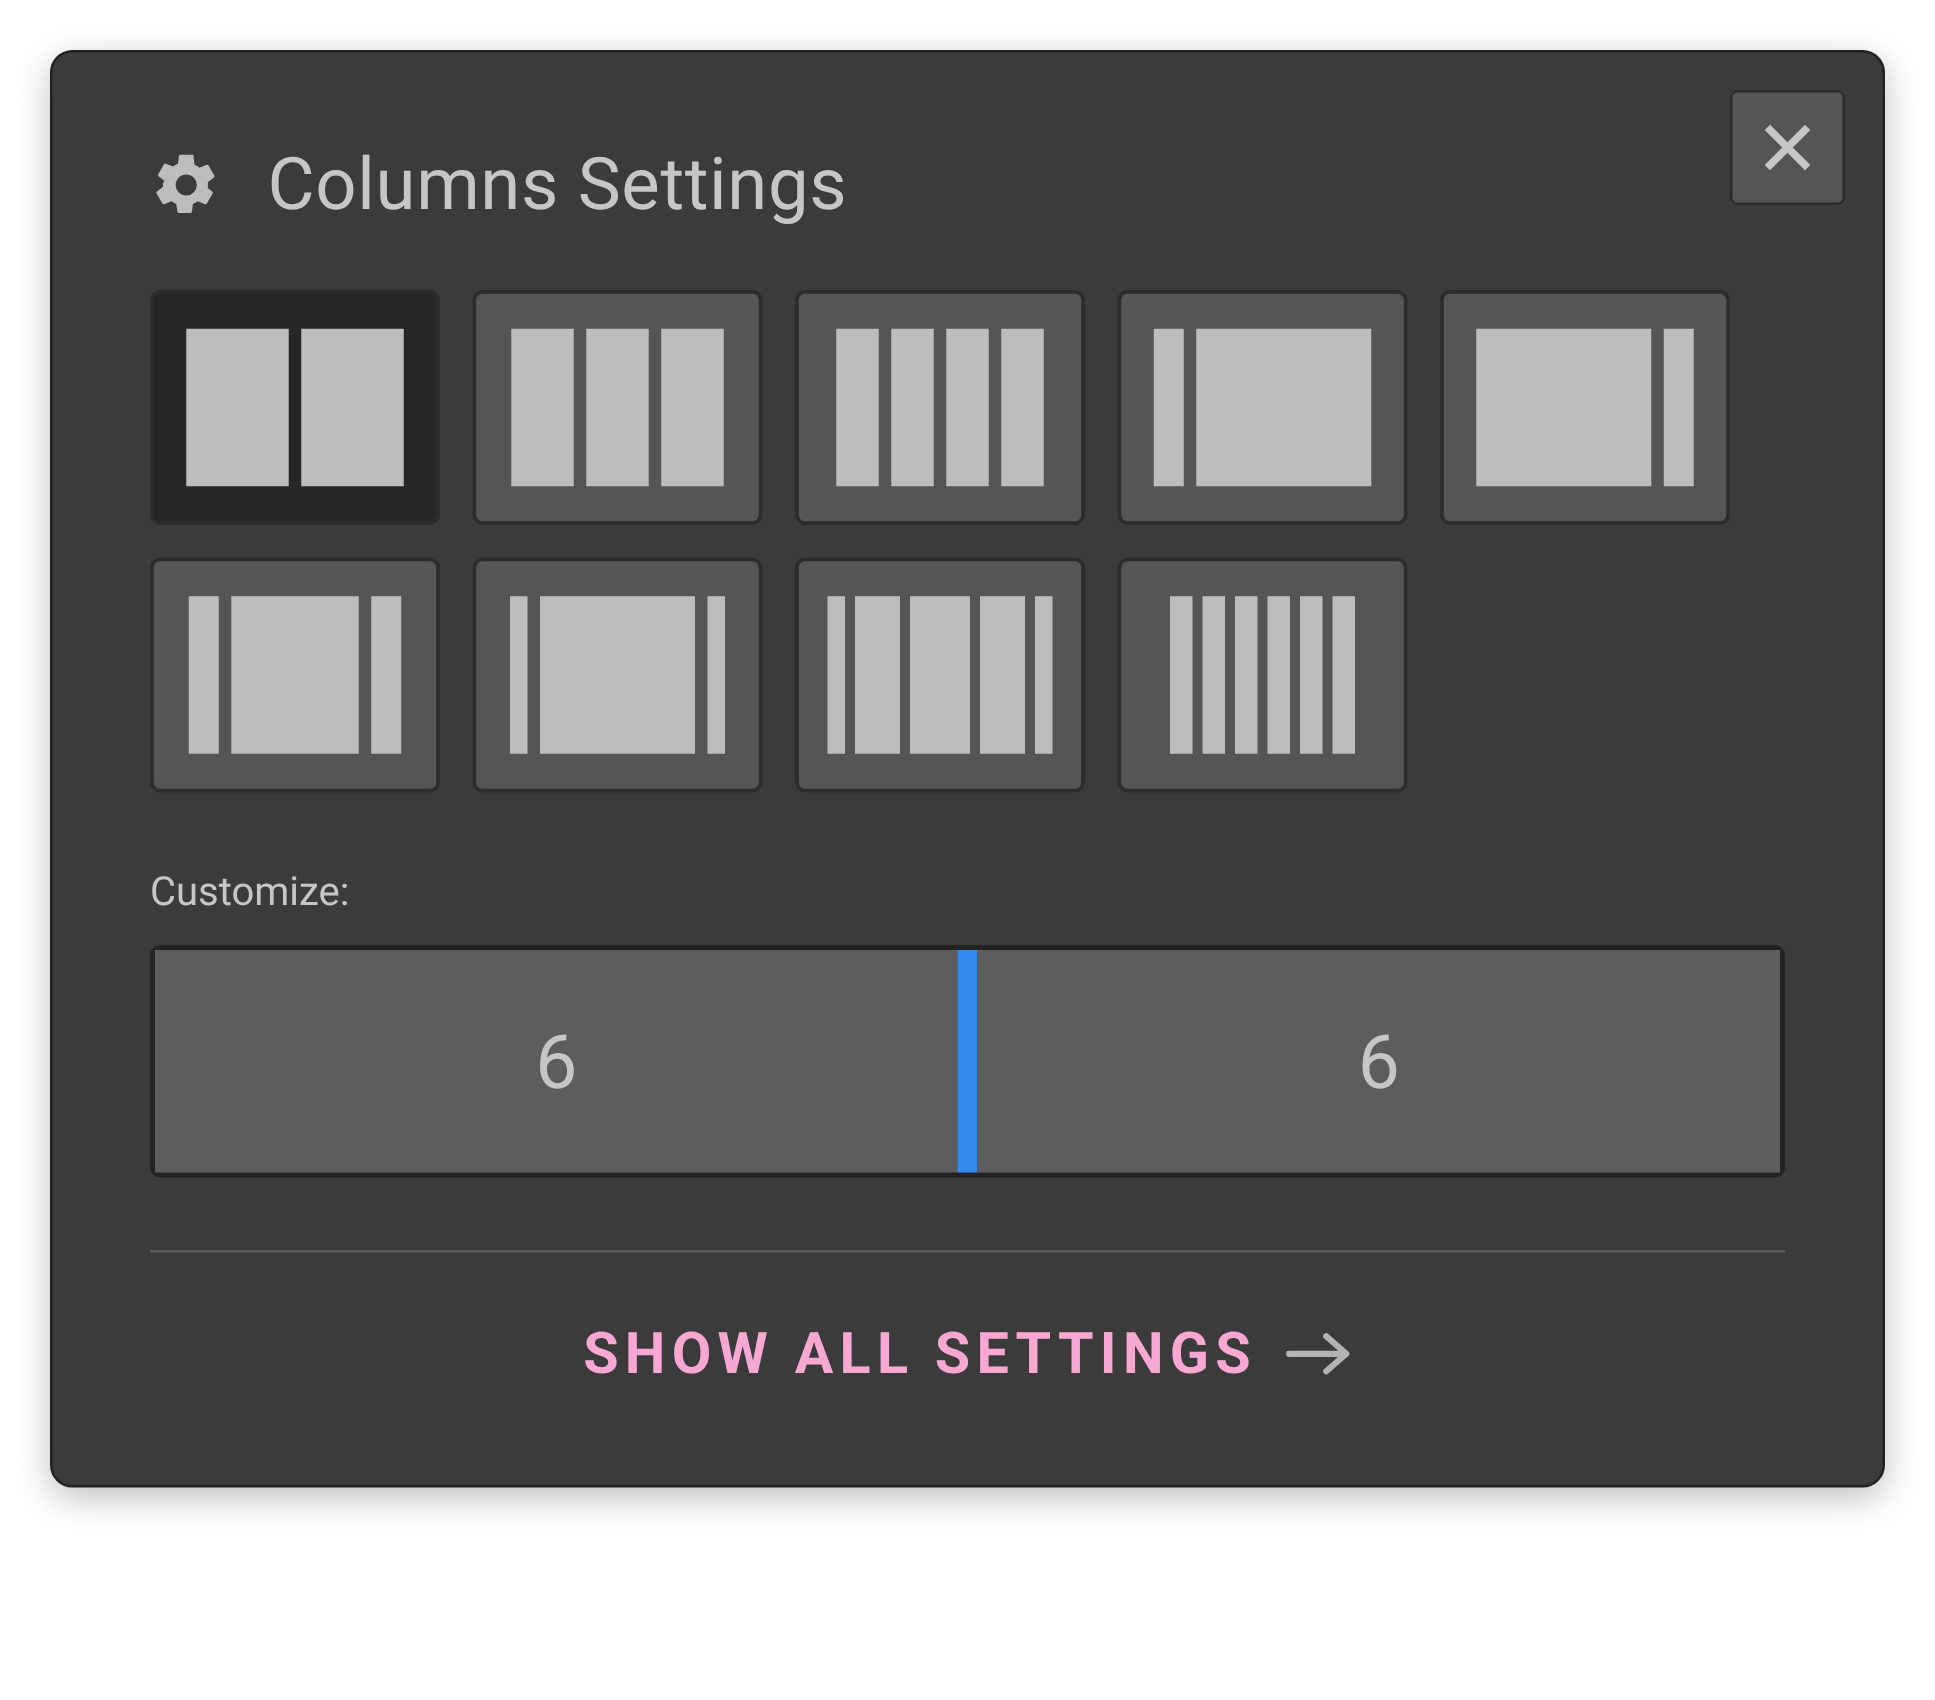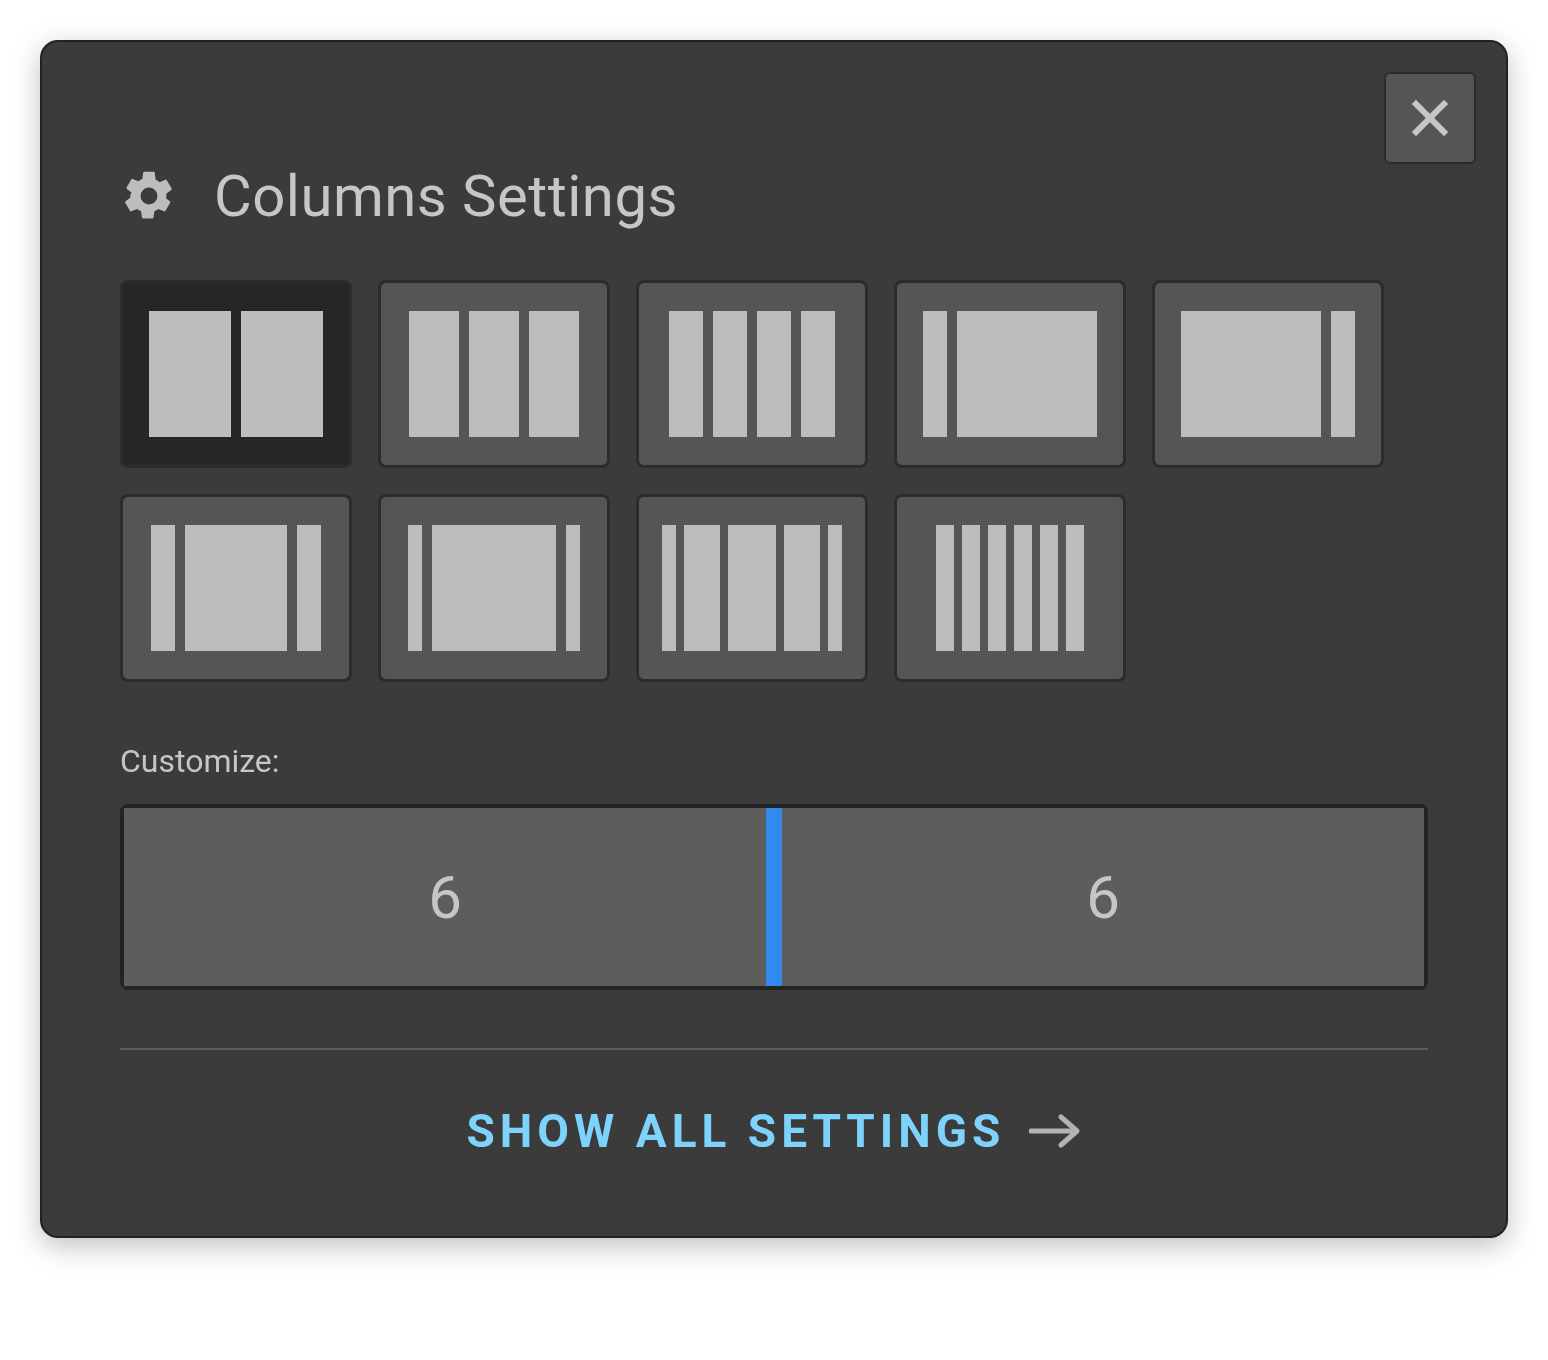--- a/index.html
+++ b/index.html
@@ -26,21 +26,20 @@
     border-radius: 18px;
     box-shadow: 0 8px 28px rgba(0,0,0,0.25);
     position: relative;
     padding-bottom: 4px;
   }
   .header {
     display: flex;
     align-items: center;
     gap: 36px;
     padding: 72px 60px 30px 78px;
-    margin-top: 48px;
   }
   .gear-icon svg { display: block; }
   .title {
     color: #c6c6c6;
     font-size: 58px;
     font-weight: 400;
     letter-spacing: 0.5px;
   }
   .close-btn {
     position: absolute;
@@ -122,21 +121,21 @@
   }
   .footer {
     display: flex;
     align-items: center;
     justify-content: center;
     gap: 24px;
     padding: 54px 0 74px 0;
     cursor: pointer;
   }
   .footer-label {
-    color: #7dd3fc;
+    color: #f9a8d4;
     font-size: 46px;
     font-weight: 700;
     letter-spacing: 5px;
     text-transform: uppercase;
   }
   .footer svg { display: block; }
 </style>
 </head>
 <body>
 

